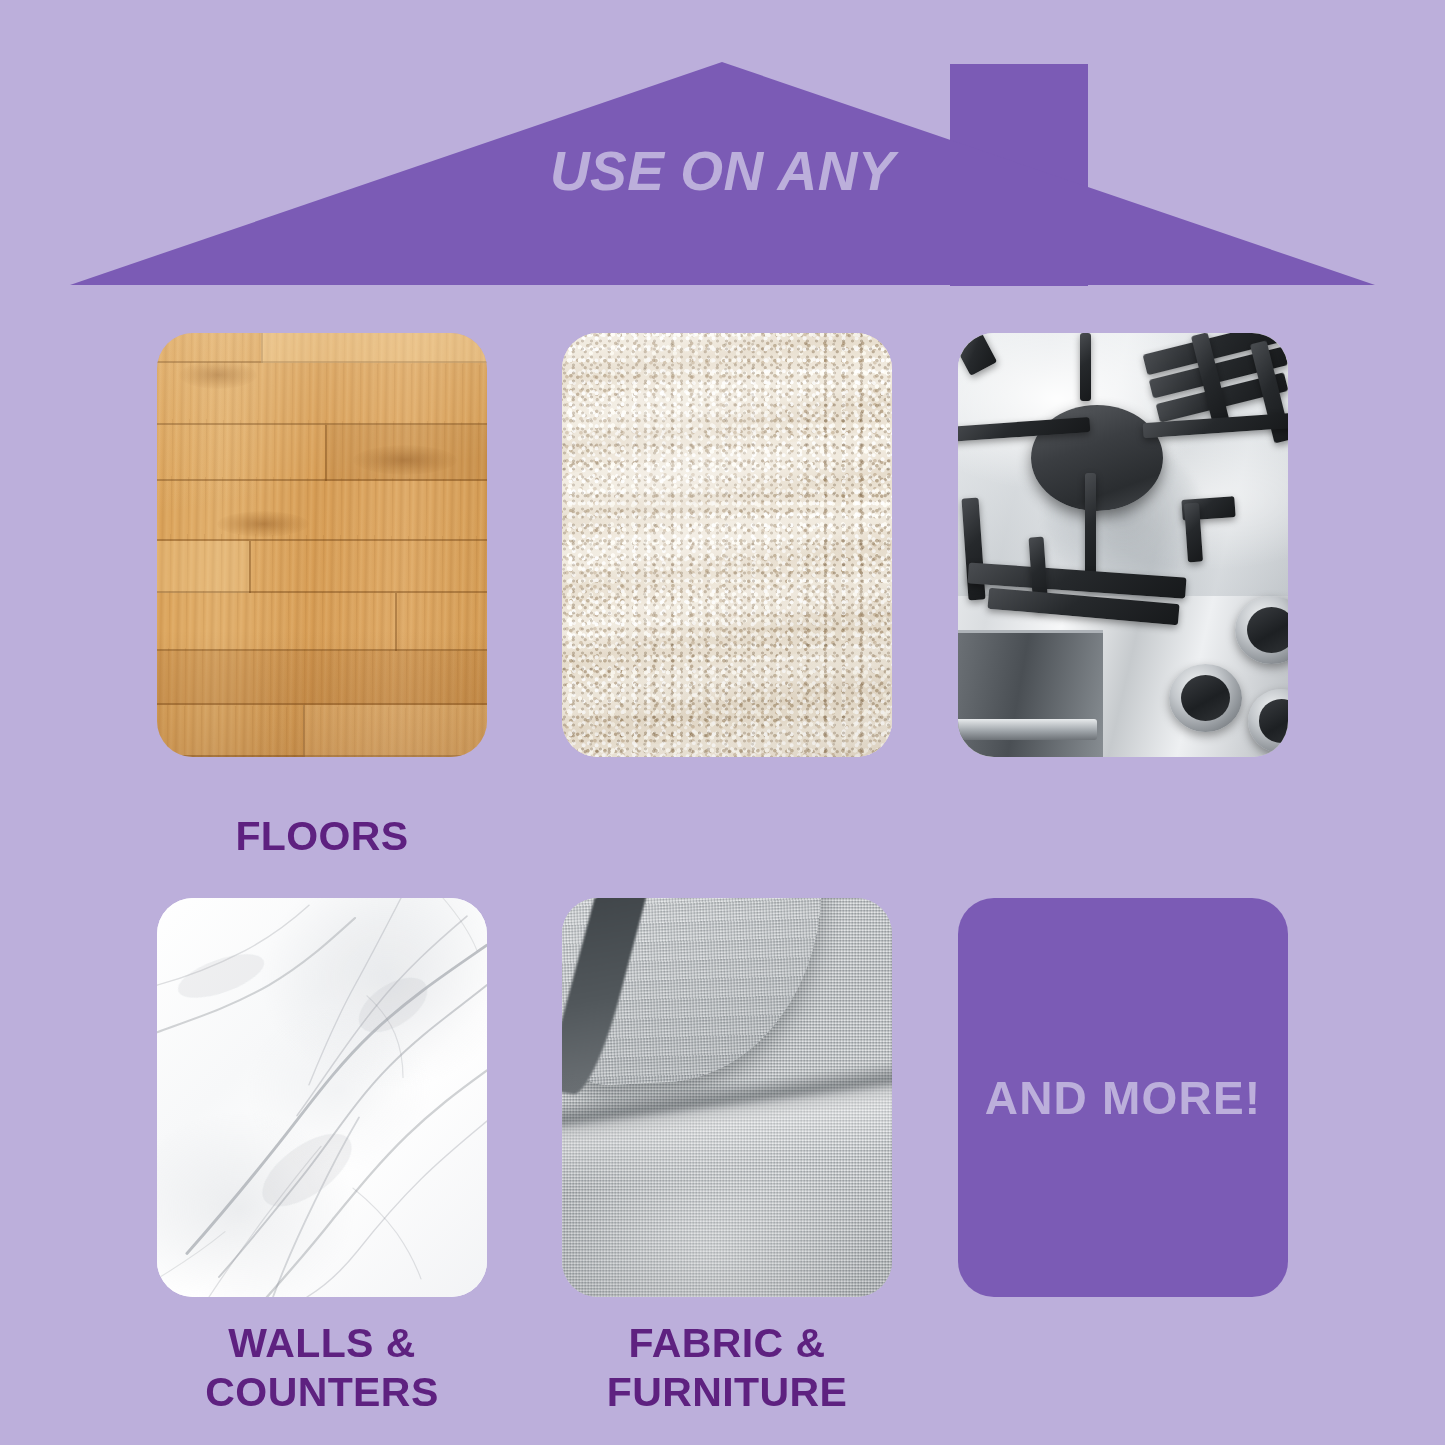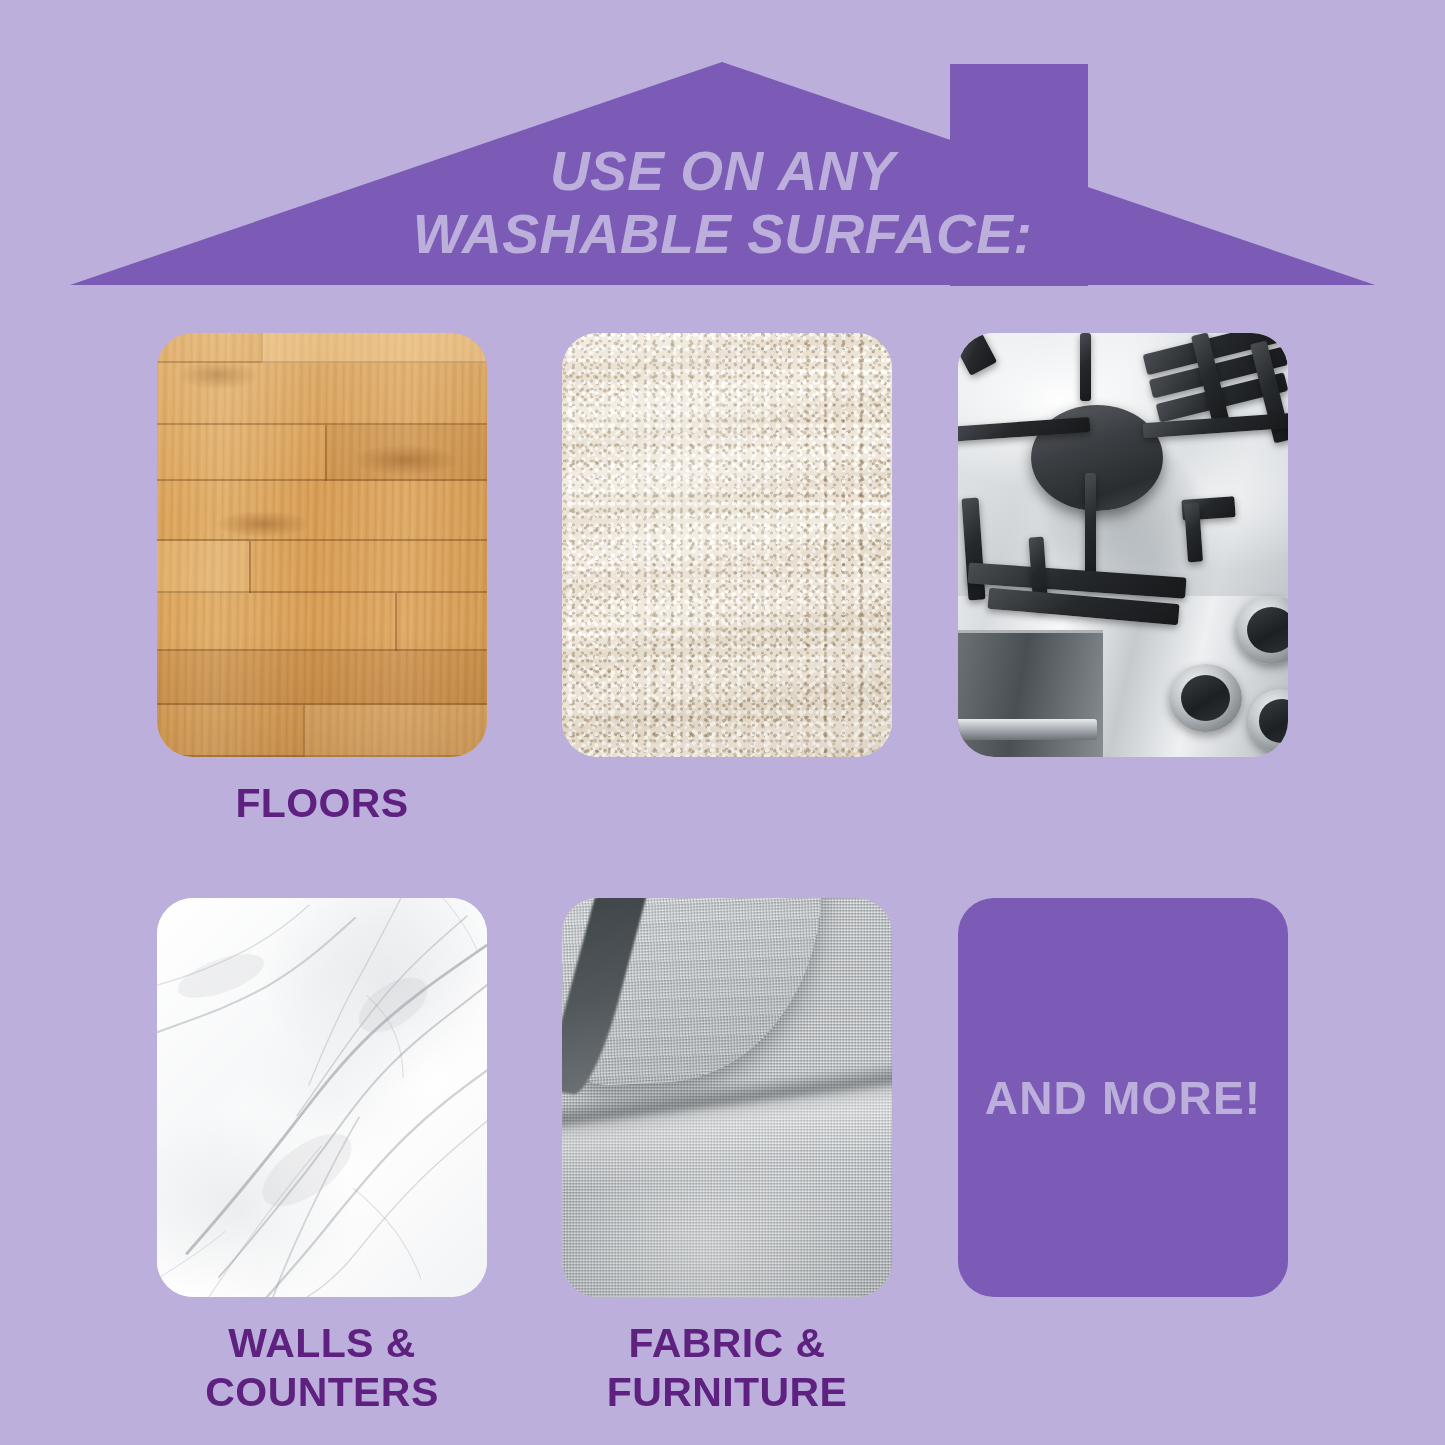--- a/index.html
+++ b/index.html
@@ -73,21 +73,21 @@
     font-size: 41px;
     font-weight: 700;
     letter-spacing: 0.4px;
     line-height: 49px;
     text-transform: uppercase;
     padding-top: 22px;
   }
   .label-cell.c1 { grid-column: 1; }
   .label-cell.c2 { grid-column: 3; }
   .label-cell.c3 { grid-column: 5; }
-  .label-cell.r1 { grid-row: 2; }
+  .label-cell.r1 { grid-row: 2; margin-top: 33px; }
   .label-cell.r2 { grid-row: 4; }
   .label-cell .ln { display: block; white-space: nowrap; }
 
   .tile {
     position: absolute;
     inset: 0;
     border-radius: 36px;
     overflow: hidden;
   }
 
@@ -370,21 +370,20 @@
 <div id="house-header">
   <svg id="house-svg" viewBox="0 0 1445 300" preserveAspectRatio="none">
 
     <rect x="950" y="64" width="138" height="222" fill="#7B5BB5"></rect>
 
     <polygon points="722,62 1375,285 70,285" fill="#7B5BB5"></polygon>
   </svg>
 
   <div id="header-title">
     <span class="line">USE ON ANY</span>
-    <span class="line">WASHABLE SURFACE:</span>
   </div>
 </div>
 
 <div id="surface-grid">
 
   <div class="tile-cell c1 r1">
     <div class="tile tile-wood">
       <div class="wood-grain"></div>
       <div class="wood-planks">
         <div class="plank" style="top:0;    height:30px;"></div>

